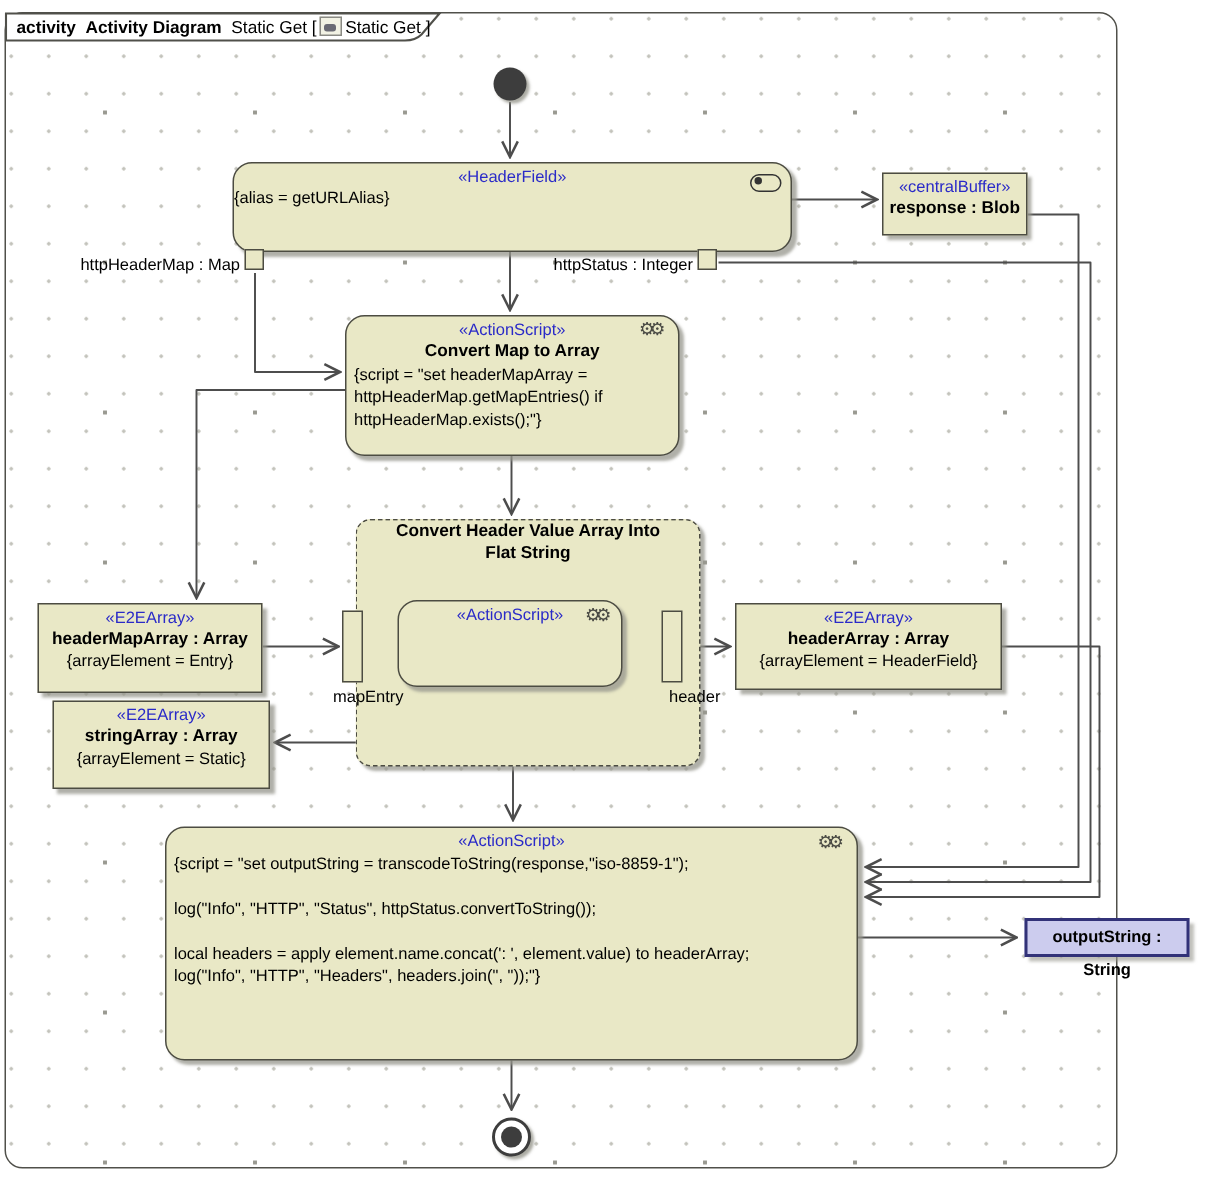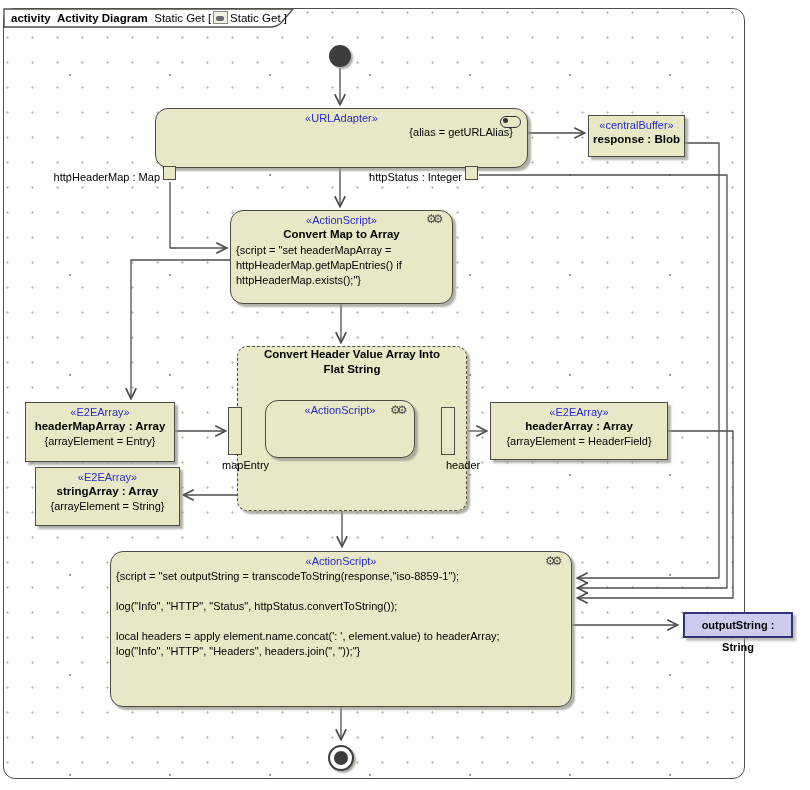--- a/index.html
+++ b/index.html
@@ -26,21 +26,21 @@
     border-radius:13px;box-shadow:3px 3px 2px rgba(150,150,140,.75);
     z-index:2;box-sizing:border-box;
   }
   .rectnode{border-radius:0;}
   .dashed{border-style:dashed;border-radius:10px;}
   .stereo{color:#2a2ac8;text-align:center;line-height:13px;padding-top:3px;white-space:pre-line;}
   .stereo.black{color:#000;text-align:left;padding-left:8px;}
   .nodename{font-weight:bold;text-align:center;line-height:15px;white-space:pre-line;font-size:11.5px;}
   .script{white-space:pre-line;line-height:15px;padding:1px 5px;text-align:left;}
   .constraint{line-height:14px;}
-  .c-right{text-align:right;padding-right:14px;padding-left:34px;}
+  .c-right{padding-right:14px;}
   .c-center{text-align:center;}
   .label{position:absolute;z-index:2;line-height:13px;}
   .pin{position:absolute;width:13px;height:14px;background:#e9e8c6;border:1.2px solid #4c4c42;z-index:3;box-sizing:border-box;}
   .gears{position:absolute;color:#4a4a44;font-size:12px;letter-spacing:-4px;z-index:3;}
   .adapter-icon{position:absolute;width:19px;height:10px;border:1.4px solid #333;border-radius:6px;z-index:3;}
   .adapter-icon i{position:absolute;left:2px;top:1px;width:5px;height:5px;background:#333;border-radius:50%;}
   .expn{position:absolute;width:14px;height:48px;background:#e9e8c6;border:1.2px solid #4c4c42;z-index:3;box-sizing:border-box;}
   .initial{position:absolute;width:22px;height:22px;border-radius:50%;background:#3d3d3d;box-shadow:2px 2px 2px rgba(150,150,140,.8);z-index:2;}
   .final{position:absolute;width:26px;height:26px;border-radius:50%;background:#fff;border:2px solid #3d3d3d;box-shadow:2px 2px 2px rgba(150,150,140,.8);z-index:2;box-sizing:border-box;}
   .final i{position:absolute;left:4px;top:4px;width:14px;height:14px;border-radius:50%;background:#3d3d3d;}
@@ -105,21 +105,21 @@
 
 <div id="tabtext">
   <b>activity</b>
   <b>&nbsp;</b><b>Activity Diagram</b>
   <span>&nbsp;</span><span>Static Get [</span><span class="dg-icon"><i></i></span><span>Static Get ]</span>
 </div>
 
 <div class="initial" style="left:329px;top:45px;"></div>
 
 <div class="node" style="left:155px;top:108px;width:373px;height:60px;">
-  <div class="stereo">«URLAdapter»</div>
+  <div class="stereo">«HeaderField»</div>
   <div class="constraint c-right">{alias = getURLAlias}</div>
 </div>
 <span class="adapter-icon" style="left:500px;top:116px;">
     <i></i>
   </span>
 
 <div class="pin" style="left:163px;top:166px;"></div>
 <div class="label" style="left:30px;top:171px;width:130px;text-align:right;">httpHeaderMap : Map</div>
 <div class="pin" style="left:465px;top:166px;"></div>
 <div class="label" style="left:356px;top:171px;width:106px;text-align:right;">httpStatus : Integer</div>
@@ -155,21 +155,21 @@
 
 <div class="node rectnode" style="left:25px;top:402px;width:150px;height:60px;">
   <div class="stereo">«E2EArray»</div>
   <div class="nodename">headerMapArray : Array</div>
   <div class="constraint c-center">{arrayElement = Entry}</div>
 </div>
 
 <div class="node rectnode" style="left:35px;top:467px;width:145px;height:59px;">
   <div class="stereo">«E2EArray»</div>
   <div class="nodename">stringArray : Array</div>
-  <div class="constraint c-center">{arrayElement = String}</div>
+  <div class="constraint c-center">{arrayElement = Static}</div>
 </div>
 
 <div class="node rectnode" style="left:490px;top:402px;width:178px;height:58px;">
   <div class="stereo">«E2EArray»</div>
   <div class="nodename">headerArray : Array</div>
   <div class="constraint c-center">{arrayElement = HeaderField}</div>
 </div>
 
 <div class="node" style="left:110px;top:551px;width:462px;height:156px;">
   <div class="stereo">«ActionScript»</div>

